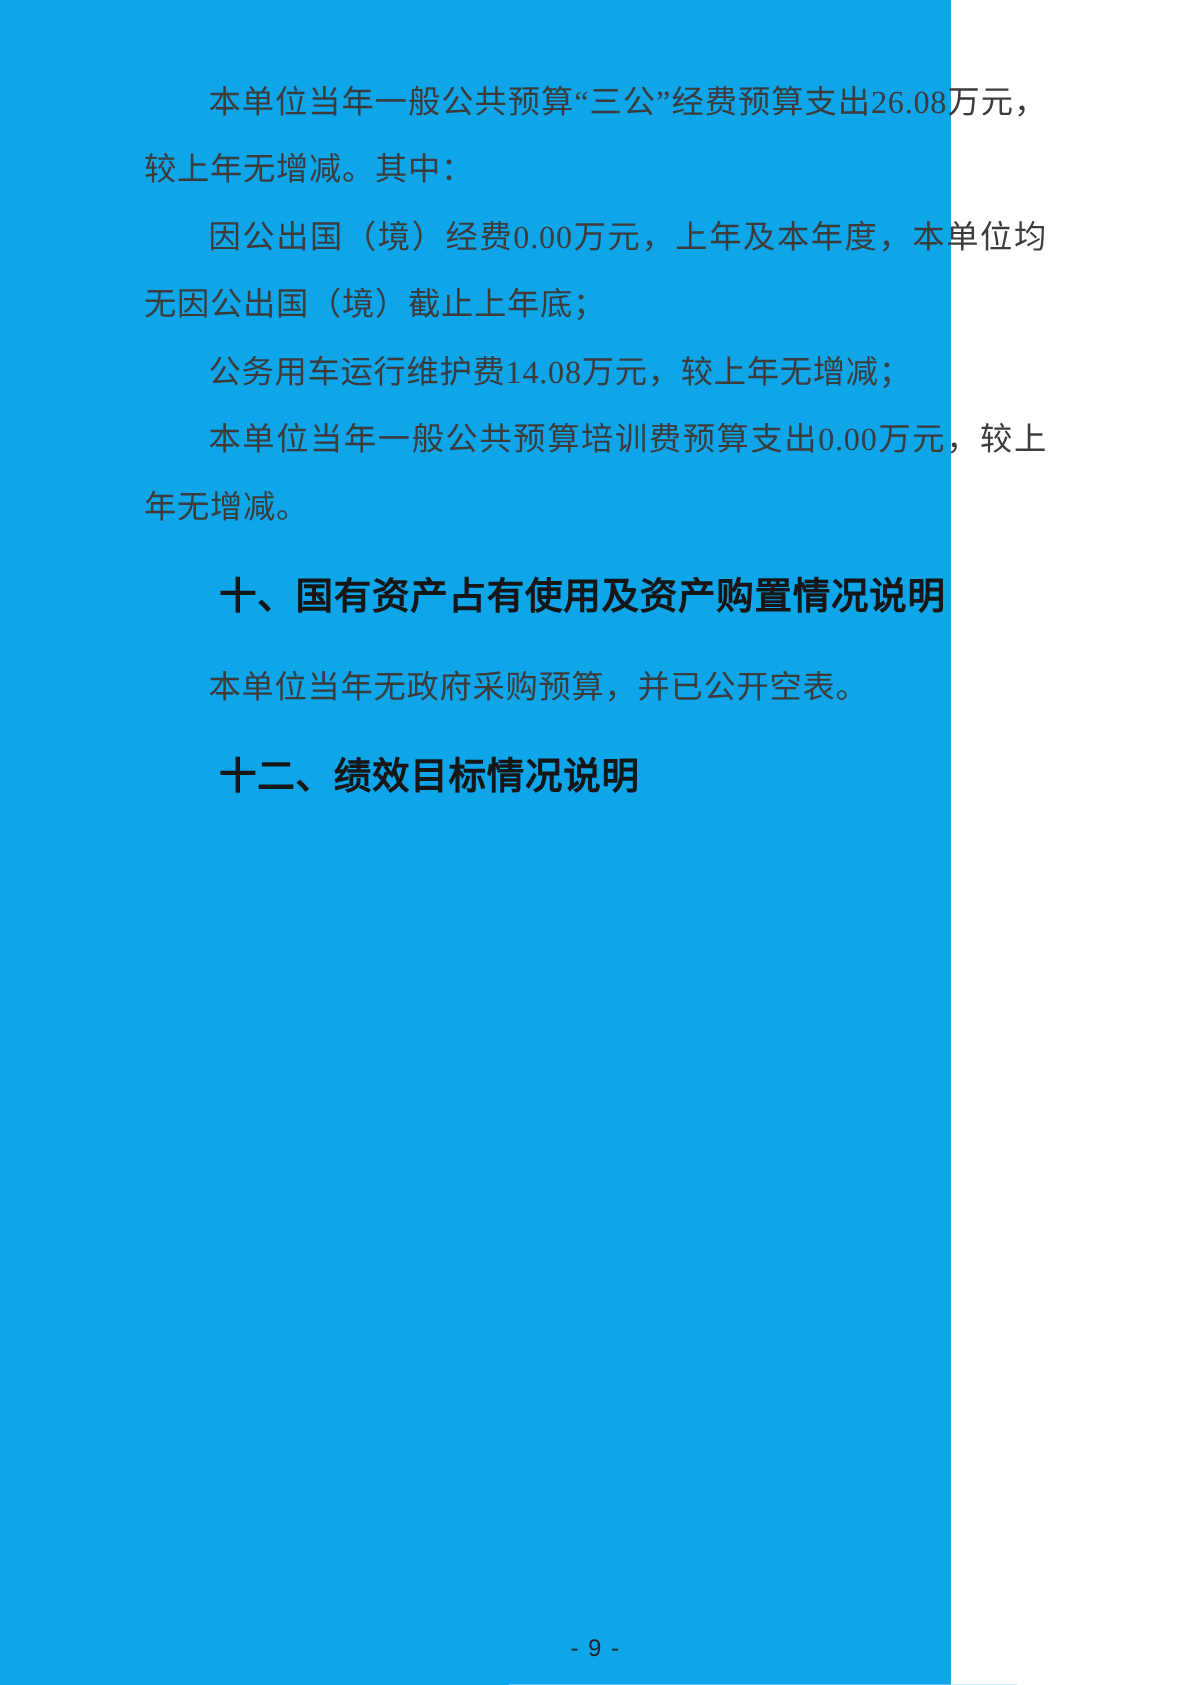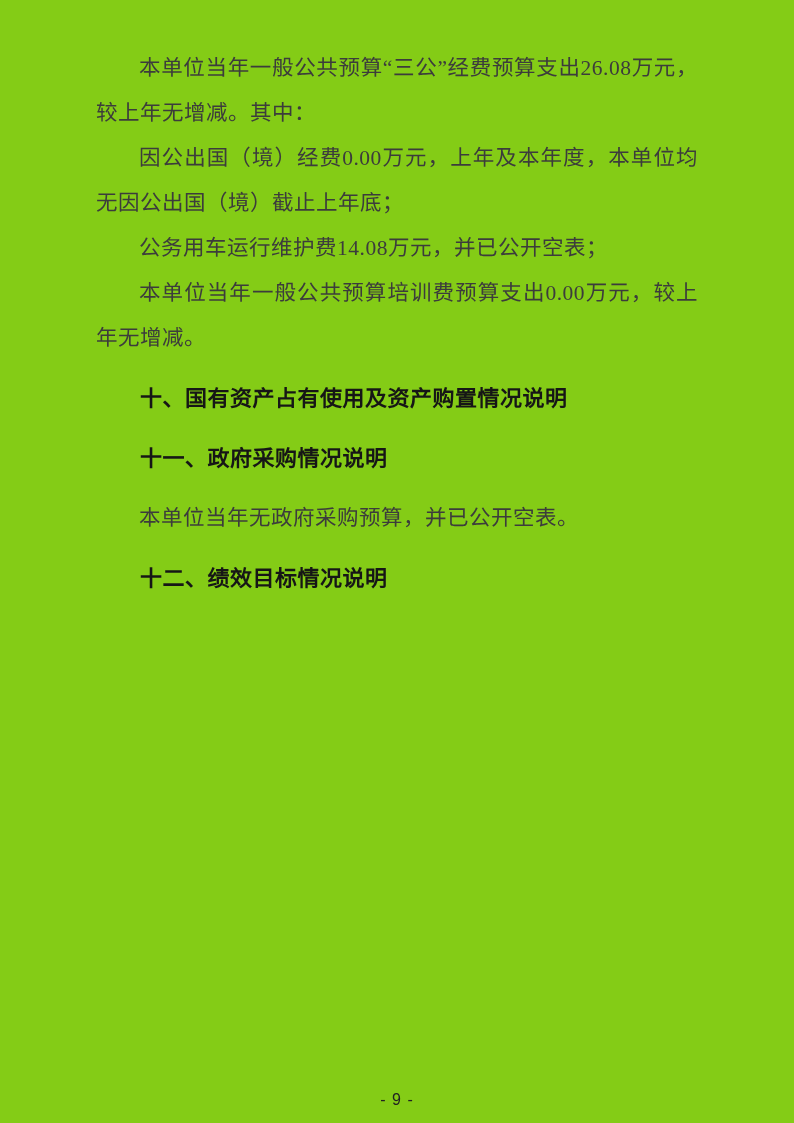--- a/index.html
+++ b/index.html
@@ -5,40 +5,40 @@
   * { margin: 0; padding: 0; box-sizing: border-box; }
   html, body { background: #ffffff; }
   body {
     font-family: "Liberation Serif", "DejaVu Serif", serif;
     width: 794px;
     height: 1123px;
     position: relative;
     overflow: hidden;
   }
   .page {
-    width: 794px;
+    width: 634px;
     height: 1123px;
-    background: #84cc16;
+    background: #0ea5e9;
     position: relative;
     padding: 46px 96px 0 96px;
     color: #3c3c3c;
   }
   .doc-body {
     width: 602px;
   }
   .doc-paragraph {
     font-size: 21.5px;
     line-height: 45px;
     text-align: justify;
     text-indent: 2em;
     color: #3c3c3c;
     letter-spacing: 0.5px;
   }
   .doc-heading {
-    font-size: 22px;
+    font-size: 25px;
     line-height: 45px;
     font-weight: bold;
     text-indent: 2em;
     color: #161616;
     margin-top: 15px;
     margin-bottom: 15px;
     letter-spacing: 0.5px;
   }
   .page-footer {
     position: absolute;
@@ -52,21 +52,20 @@
     letter-spacing: 1px;
   }
 </style>
 </head>
 <body>
 
 <div class="page">
   <div class="doc-body">
     <p class="doc-paragraph">本单位当年一般公共预算“三公”经费预算支出26.08万元，较上年无增减。其中：</p>
     <p class="doc-paragraph">因公出国（境）经费0.00万元，上年及本年度，本单位均无因公出国（境）截止上年底；</p>
-    <p class="doc-paragraph">公务用车运行维护费14.08万元，并已公开空表；</p>
+    <p class="doc-paragraph">公务用车运行维护费14.08万元，较上年无增减；</p>
     <p class="doc-paragraph">本单位当年一般公共预算培训费预算支出0.00万元，较上年无增减。</p>
     <h2 class="doc-heading">十、国有资产占有使用及资产购置情况说明</h2>
-    <h2 class="doc-heading">十一、政府采购情况说明</h2>
     <p class="doc-paragraph">本单位当年无政府采购预算，并已公开空表。</p>
     <h2 class="doc-heading">十二、绩效目标情况说明</h2>
   </div>
   <div class="page-footer">- 9 -</div>
 </div>
 
 </body></html>

